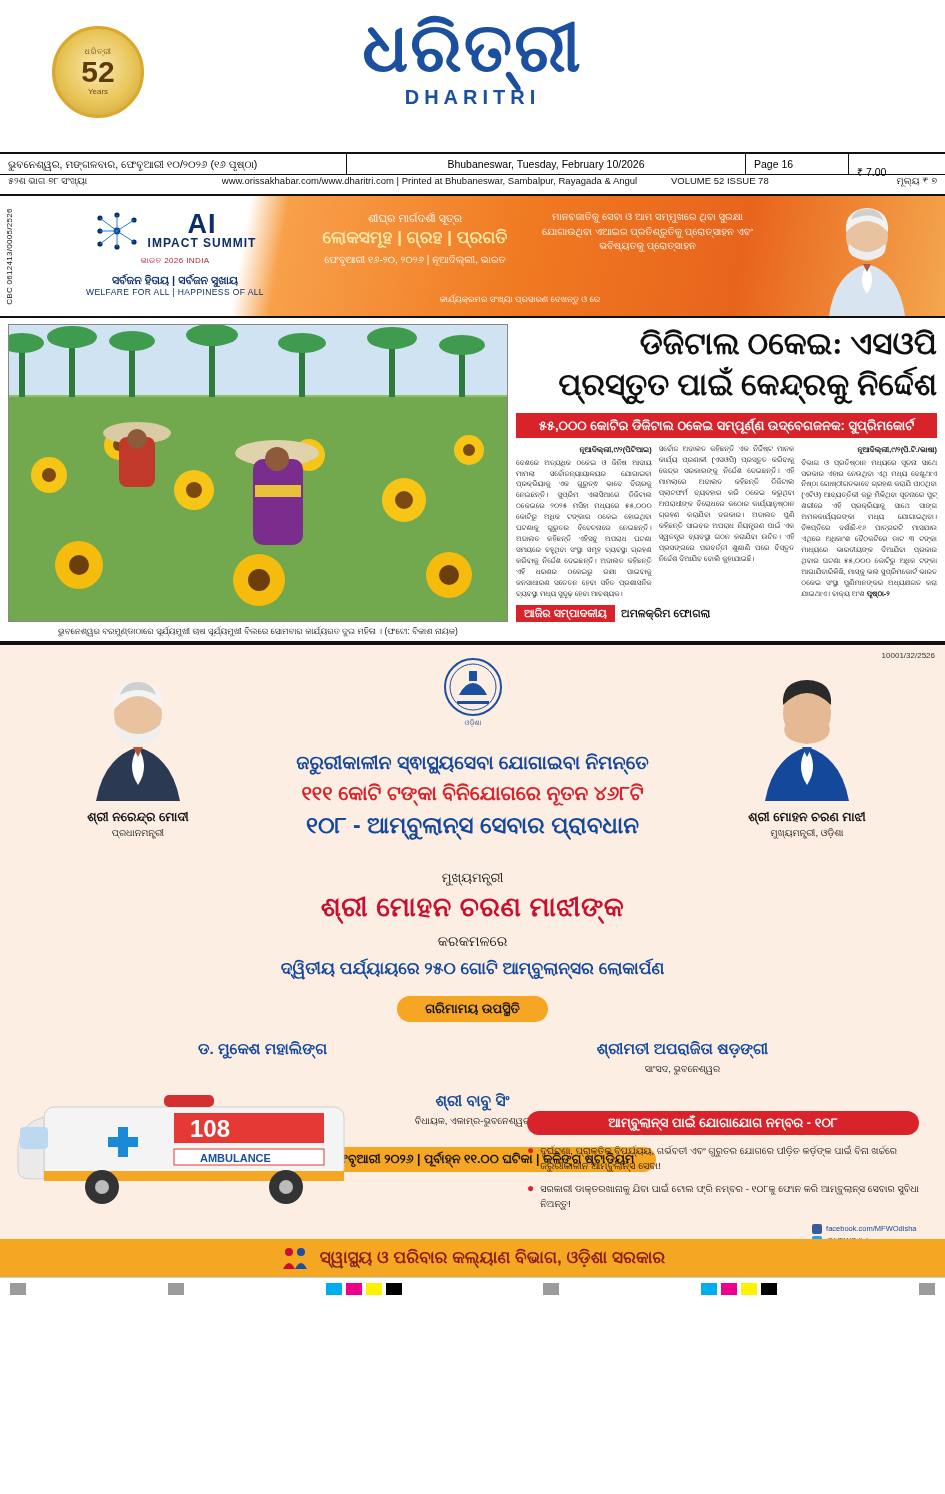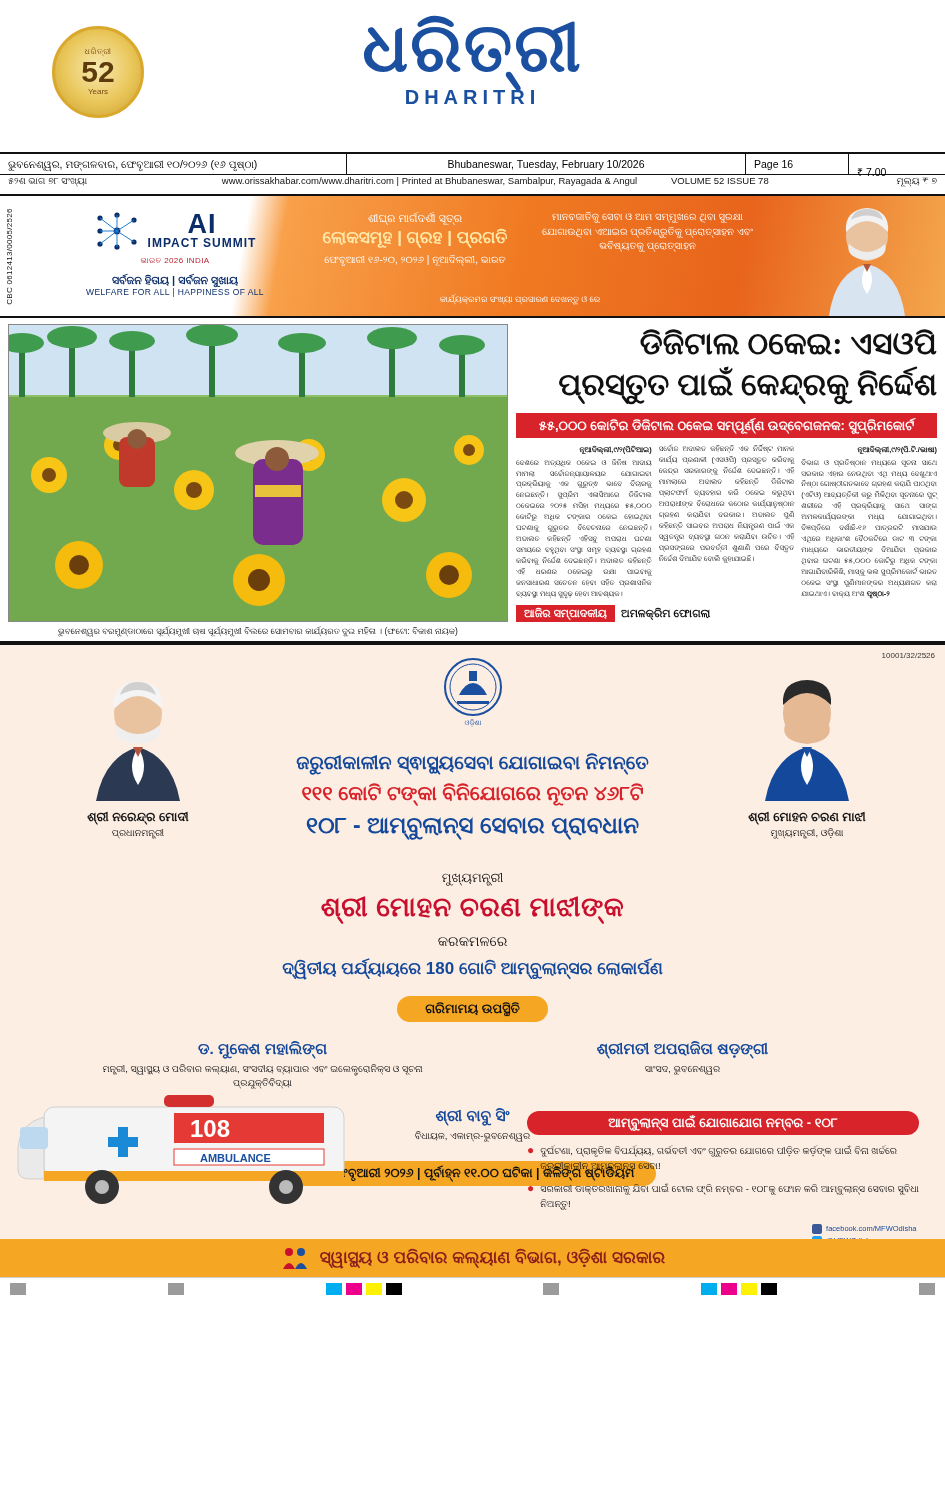--- a/index.html
+++ b/index.html
@@ -361,28 +361,27 @@
     </div>
 
     <div class="adbody">
       <div class="ad-l1">ଜରୁରୀକାଳୀନ ସ୍ଵାସ୍ଥ୍ୟସେବା ଯୋଗାଇବା ନିମନ୍ତେ</div>
       <div class="ad-l2">୧୧୧ କୋଟି ଟଙ୍କା ବିନିଯୋଗରେ ନୂତନ ୪୬୮ଟି</div>
       <div class="ad-l3">୧୦୮ - ଆମ୍ବୁଲାନ୍ସ ସେବାର ପ୍ରାବଧାନ</div>
 
       <div class="ad-cm">ମୁଖ୍ୟମନ୍ତ୍ରୀ</div>
       <div class="ad-nm">ଶ୍ରୀ ମୋହନ ଚରଣ ମାଝୀଙ୍କ</div>
       <div class="ad-kk">କରକମଳରେ</div>
-      <div class="ad-ph">ଦ୍ୱିତୀୟ ପର୍ଯ୍ୟାୟରେ 180 ଗୋଟି ଆମ୍ବୁଲାନ୍ସର ଲୋକାର୍ପଣ</div>
+      <div class="ad-ph">ଦ୍ୱିତୀୟ ପର୍ଯ୍ୟାୟରେ ୨୫୦ ଗୋଟି ଆମ୍ବୁଲାନ୍ସର ଲୋକାର୍ପଣ</div>
 
       <div class="pill">ଗରିମାମୟ ଉପସ୍ଥିତି</div>
 
       <div class="guests">
         <div class="guest">
           <div class="g-nm">ଡ. ମୁକେଶ ମହାଲିଙ୍ଗ</div>
-          <div class="g-ds">ମନ୍ତ୍ରୀ, ସ୍ୱାସ୍ଥ୍ୟ ଓ ପରିବାର କଲ୍ୟାଣ, ସଂସଦୀୟ ବ୍ୟାପାର ଏବଂ ଇଲେକ୍ଟ୍ରୋନିକ୍ସ ଓ ସୂଚନା ପ୍ରଯୁକ୍ତିବିଦ୍ୟା</div>
         </div>
         <div class="guest">
           <div class="g-nm">ଶ୍ରୀମତୀ ଅପରାଜିତା ଷଡ଼ଙ୍ଗୀ</div>
           <div class="g-ds">ସାଂସଦ, ଭୁବନେଶ୍ୱର</div>
         </div>
       </div>
 
       <div class="guest2">
         <div class="g-nm">ଶ୍ରୀ ବାବୁ ସିଂ</div>
         <div class="g-ds">ବିଧାୟକ, ଏକାମ୍ର-ଭୁବନେଶ୍ୱର</div>

